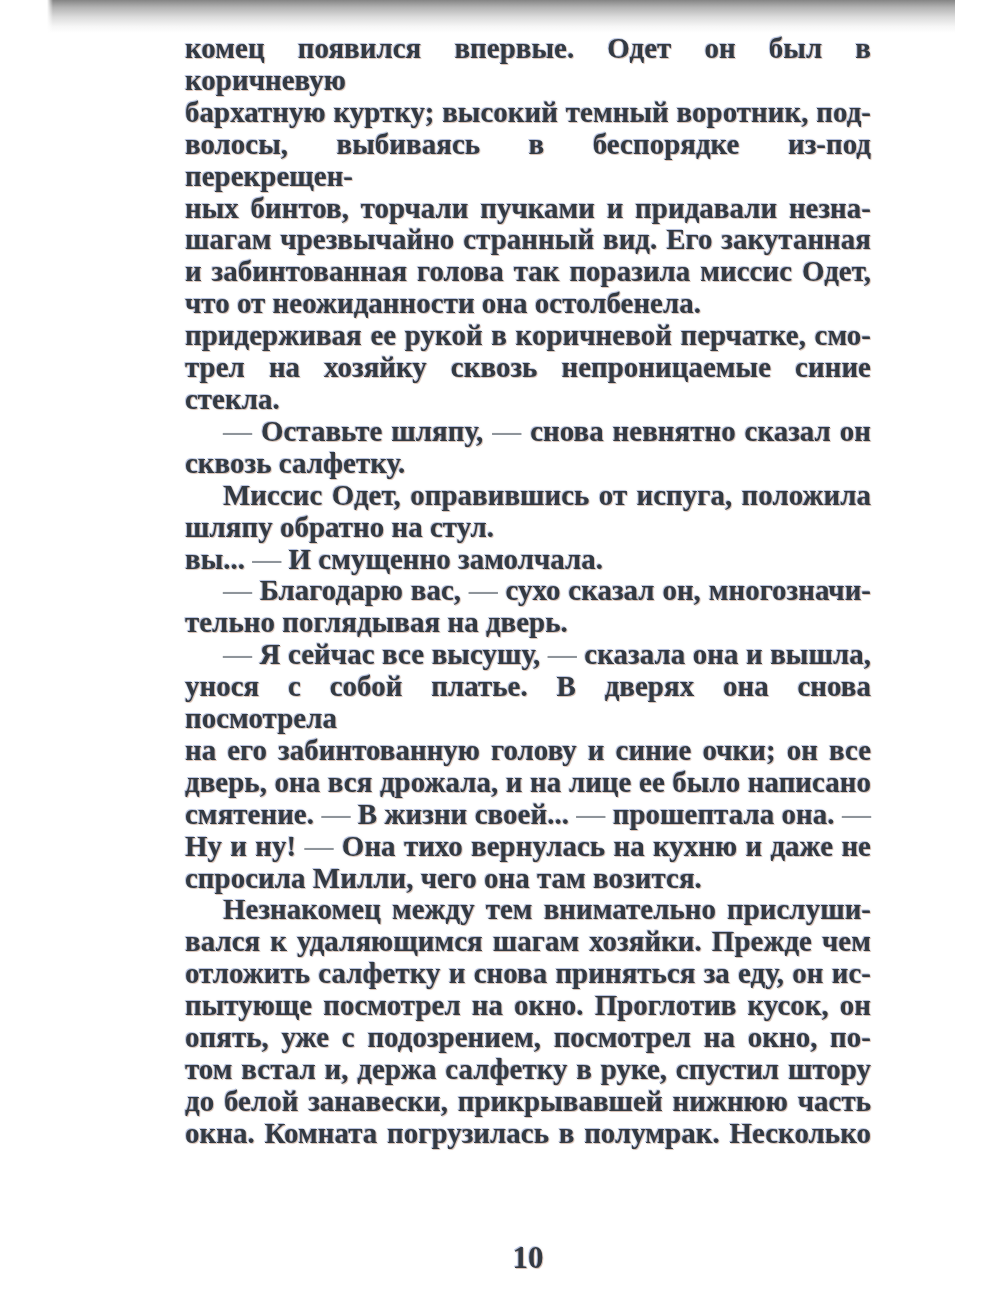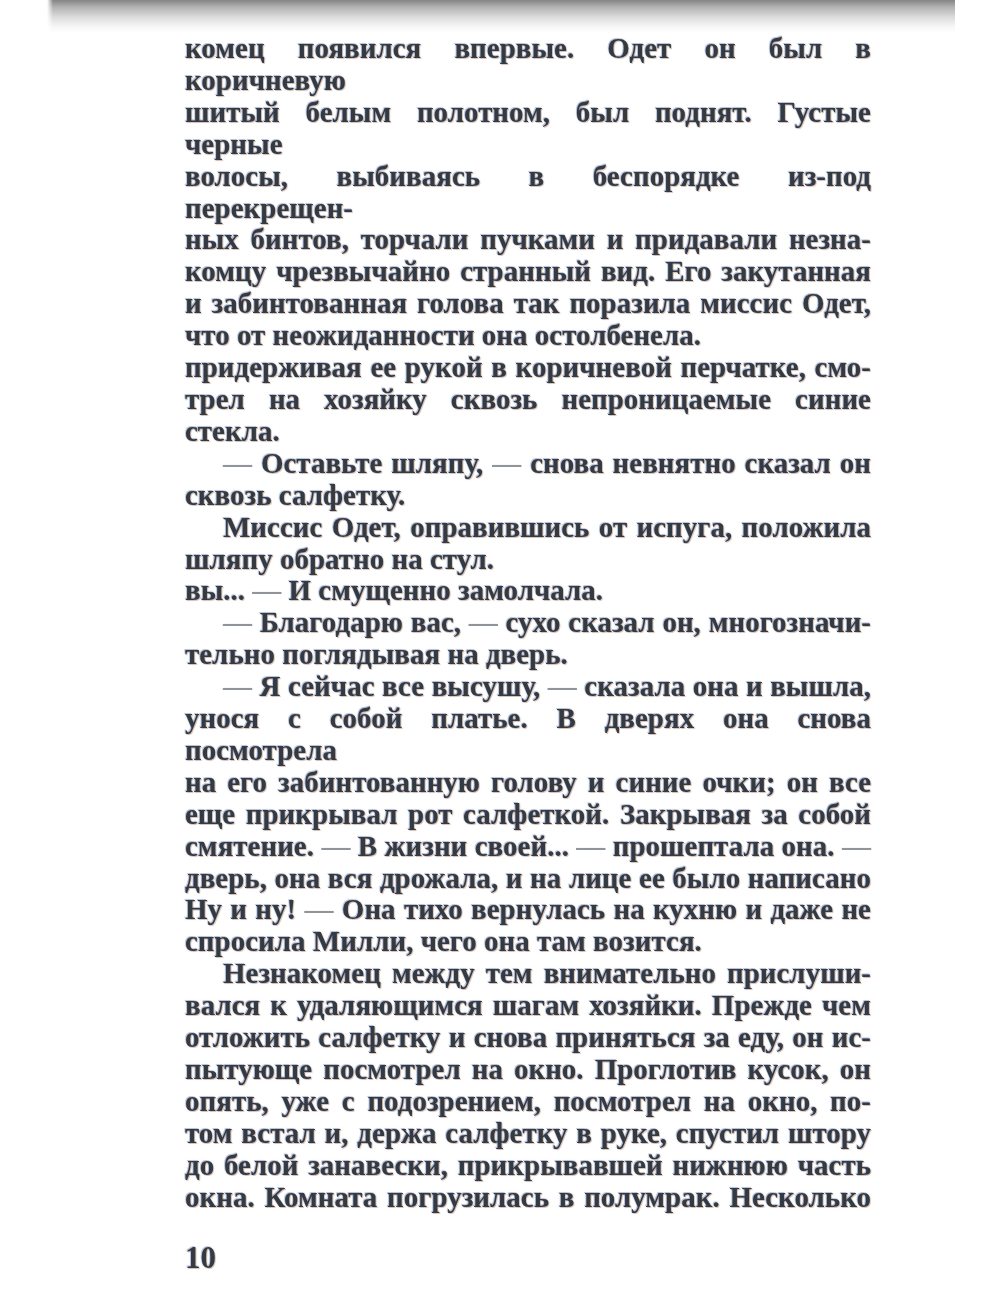--- a/index.html
+++ b/index.html
@@ -65,58 +65,58 @@
   }
   .dash {
     color: var(--em-dash, #8f959b);
     text-shadow: none;
   }
   .page-number {
     position: absolute;
     left: 185px;
     top: 1240px;
     width: 686px;
+    text-align: center;
     font-size: 31px;
     font-weight: bold;
     color: var(--text-ink, #333a42);
     text-shadow:
       -1px -1px 0 rgba(47, 84, 179, 0.28),
        1px  1px 0 rgba(168, 84, 32, 0.28),
        0 0 2px rgba(60, 70, 90, 0.35);
     font-family: Liberation Serif, serif;
   }
 </style>
 </head>
 <body>
 
 <div class="screen">
   <div class="top-shadow"></div>
   <div class="text-block">
       <div class="line">комец появился впервые. Одет он был в коричневую</div>
-      <div class="line">шитый белым полотном, был поднят. Густые черные</div>
+      <div class="line">бархатную куртку; высокий темный воротник, под-</div>
       <div class="line">волосы, выбиваясь в беспорядке из-под перекрещен-</div>
       <div class="line">ных бинтов, торчали пучками и придавали незна-</div>
-      <div class="line">комцу чрезвычайно странный вид. Его закутанная</div>
+      <div class="line">шагам чрезвычайно странный вид. Его закутанная</div>
       <div class="line">и забинтованная голова так поразила миссис Одет,</div>
       <div class="line last">что от неожиданности она остолбенела.</div>
       <div class="line">придерживая ее рукой в коричневой перчатке, смо-</div>
       <div class="line last">трел на хозяйку сквозь непроницаемые синие стекла.</div>
       <div class="line indent"><span class="dash">—</span> Оставьте шляпу, <span class="dash">—</span> снова невнятно сказал он</div>
       <div class="line last">сквозь салфетку.</div>
       <div class="line indent">Миссис Одет, оправившись от испуга, положила</div>
       <div class="line last">шляпу обратно на стул.</div>
       <div class="line last">вы... <span class="dash">—</span> И смущенно замолчала.</div>
       <div class="line indent"><span class="dash">—</span> Благодарю вас, <span class="dash">—</span> сухо сказал он, многозначи-</div>
       <div class="line last">тельно поглядывая на дверь.</div>
       <div class="line indent"><span class="dash">—</span> Я сейчас все высушу, <span class="dash">—</span> сказала она и вышла,</div>
       <div class="line">унося с собой платье. В дверях она снова посмотрела</div>
       <div class="line">на его забинтованную голову и синие очки; он все</div>
-      <div class="line">еще прикрывал рот салфеткой. Закрывая за собой</div>
+      <div class="line">дверь, она вся дрожала, и на лице ее было написано</div>
       <div class="line">смятение. <span class="dash">—</span> В жизни своей... <span class="dash">—</span> прошептала она. <span class="dash">—</span></div>
-      <div class="line">дверь, она вся дрожала, и на лице ее было написано</div>
       <div class="line">Ну и ну! <span class="dash">—</span> Она тихо вернулась на кухню и даже не</div>
       <div class="line last">спросила Милли, чего она там возится.</div>
       <div class="line indent">Незнакомец между тем внимательно прислуши-</div>
       <div class="line">вался к удаляющимся шагам хозяйки. Прежде чем</div>
       <div class="line">отложить салфетку и снова приняться за еду, он ис-</div>
       <div class="line">пытующе посмотрел на окно. Проглотив кусок, он</div>
       <div class="line">опять, уже с подозрением, посмотрел на окно, по-</div>
       <div class="line">том встал и, держа салфетку в руке, спустил штору</div>
       <div class="line">до белой занавески, прикрывавшей нижнюю часть</div>
       <div class="line">окна. Комната погрузилась в полумрак. Несколько</div>

